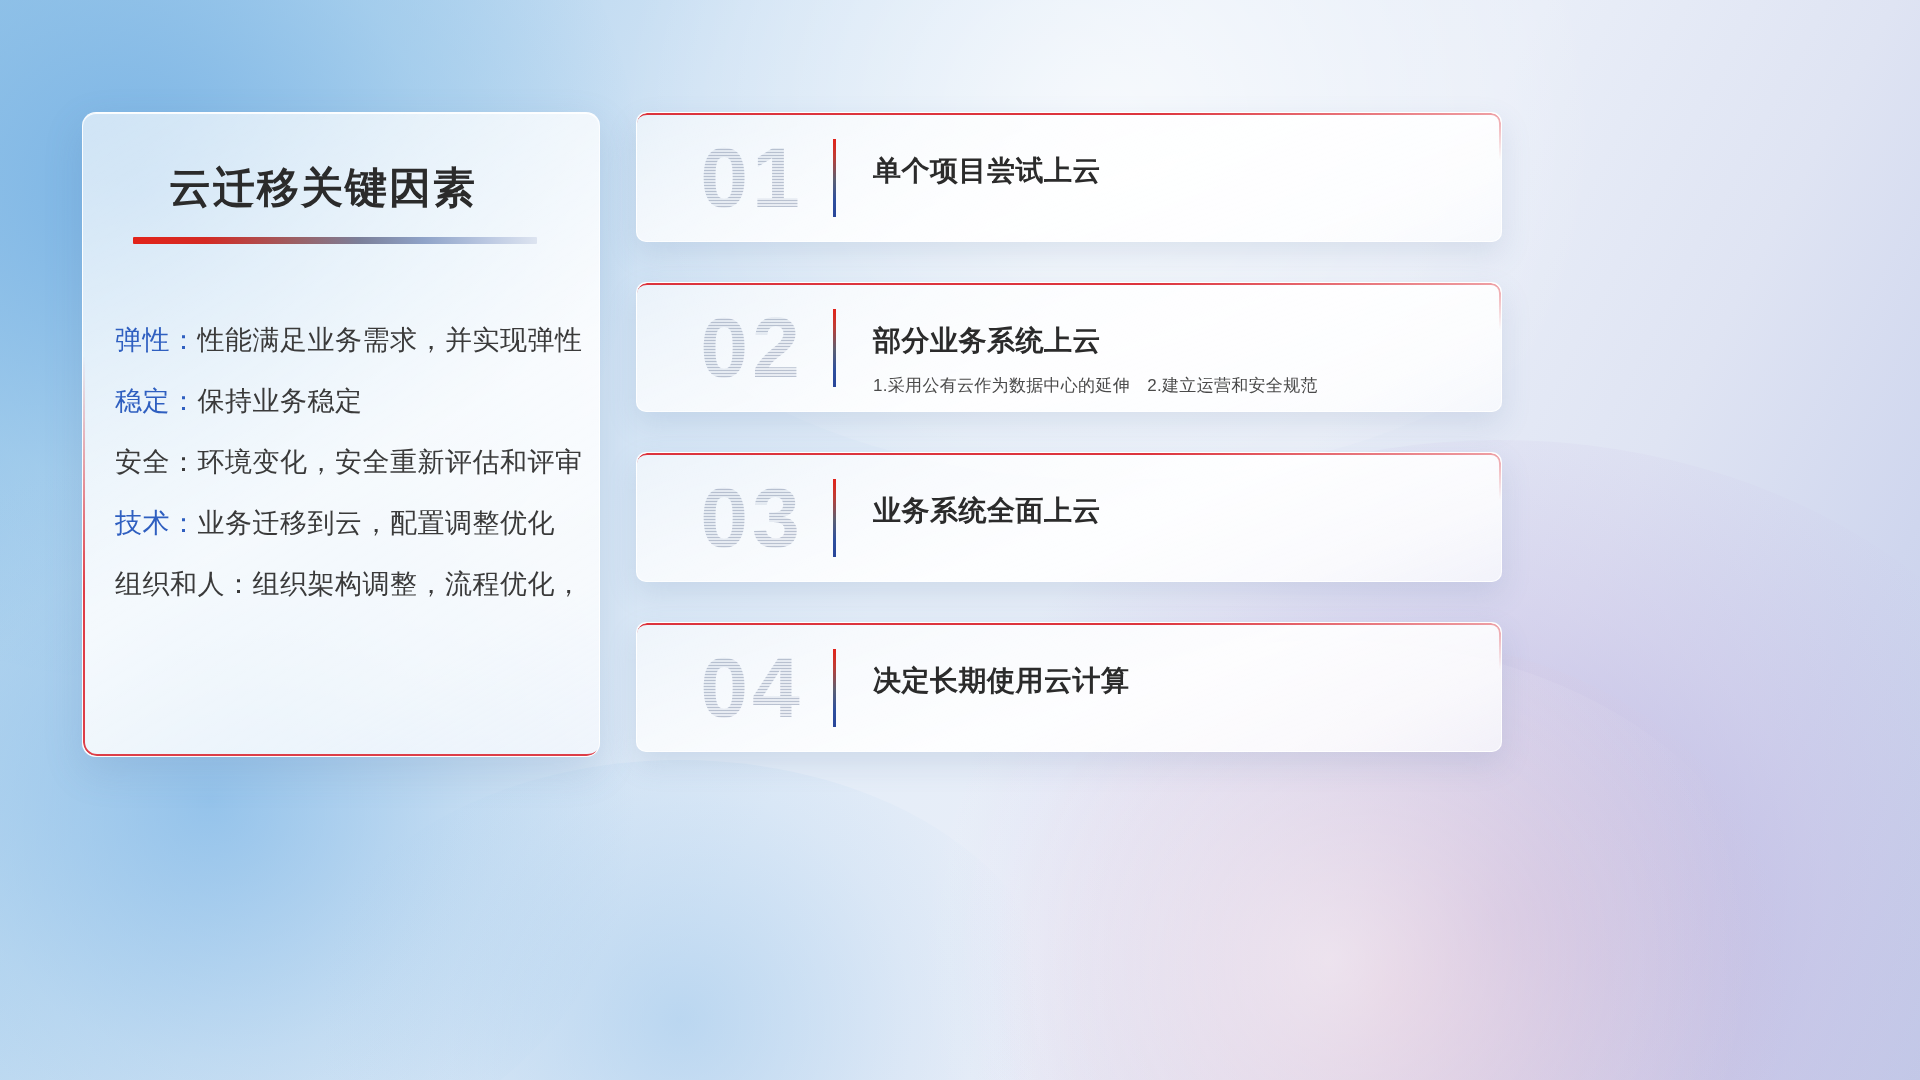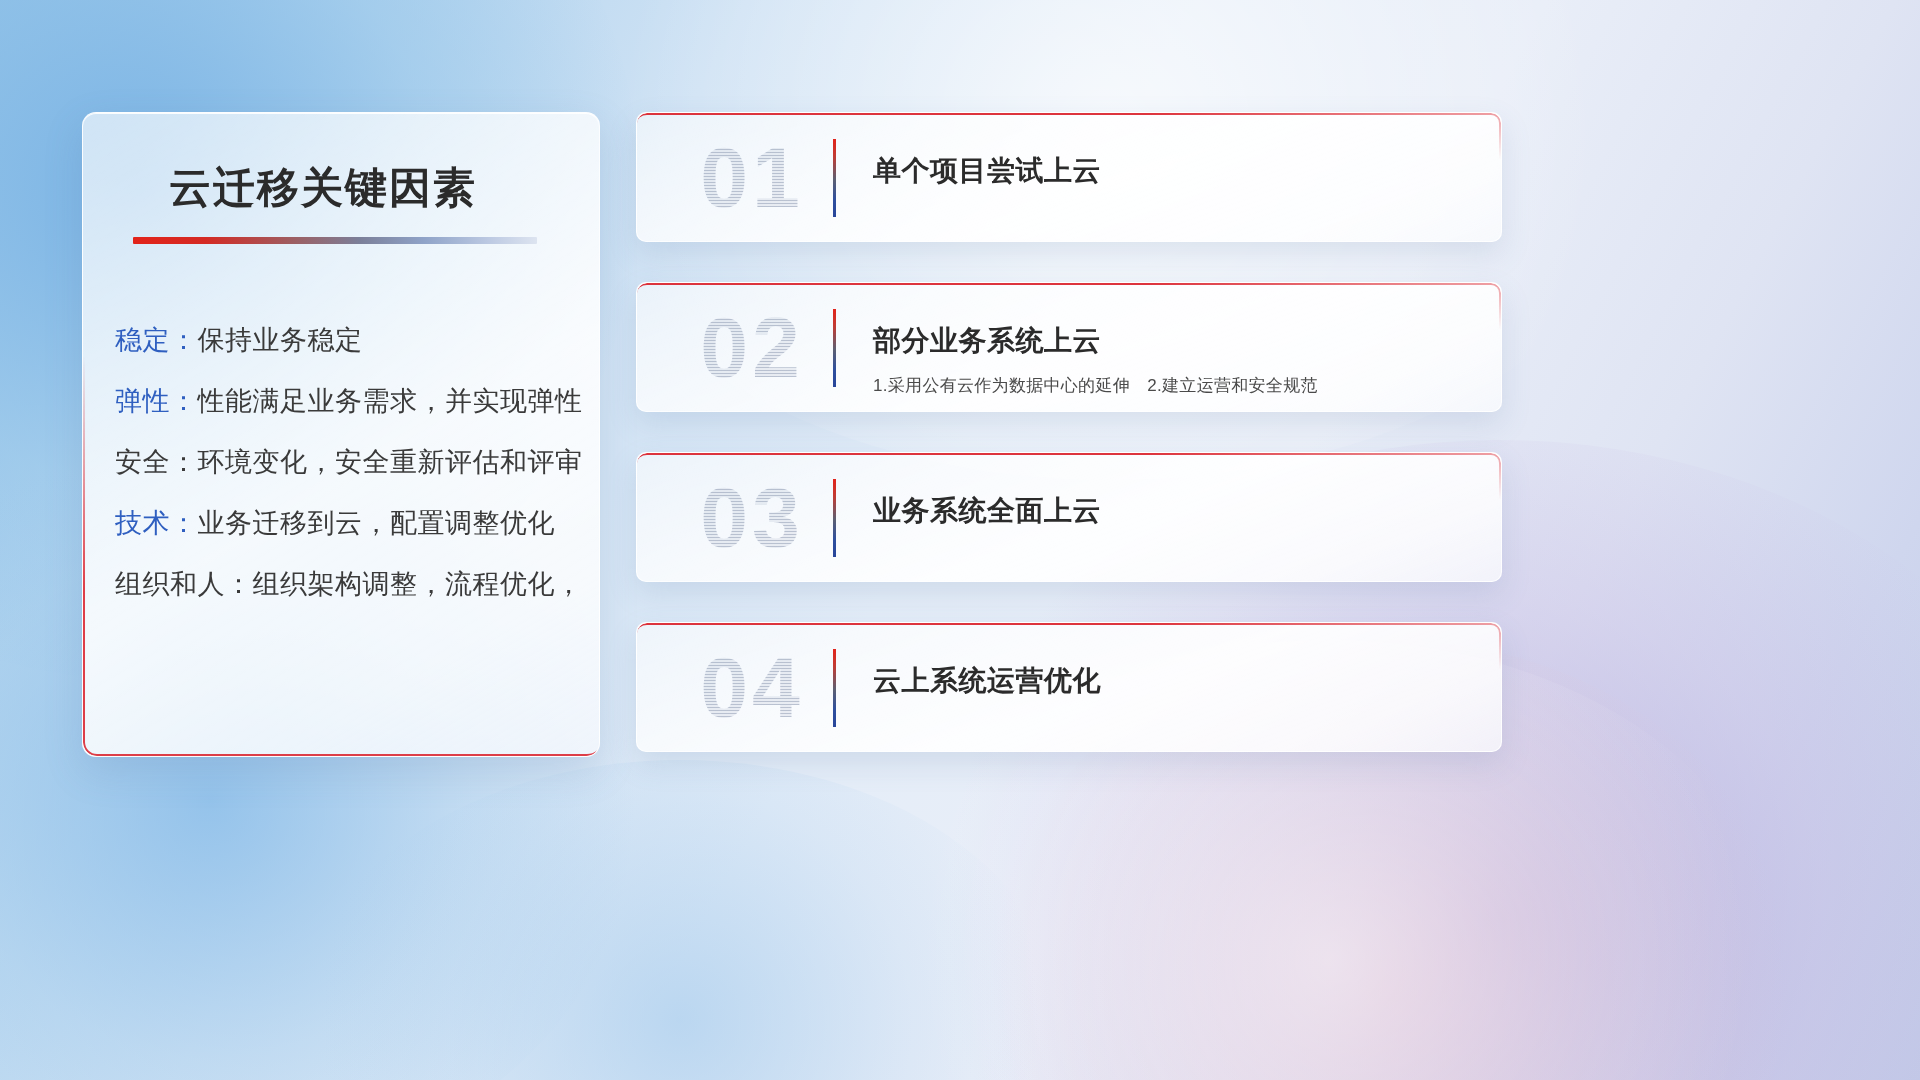--- a/index.html
+++ b/index.html
@@ -149,28 +149,28 @@
   <div class="glow g7"></div>
 </div>
 
 <div id="stage">
 
   <section id="left-card">
     <h1 id="left-title">云迁移关键因素</h1>
     <div id="title-rule"></div>
     <div id="factor-list">
         <div class="factor-row">
+          <span class="factor-label blue">弹性：</span>
+          <span class="factor-text">性能满足业务需求，并实现弹性</span>
+        </div>
+        <div class="factor-row">
           <span class="factor-label blue">稳定：</span>
           <span class="factor-text">保持业务稳定</span>
         </div>
         <div class="factor-row">
-          <span class="factor-label blue">弹性：</span>
-          <span class="factor-text">性能满足业务需求，并实现弹性</span>
-        </div>
-        <div class="factor-row">
           <span class="factor-label dark">安全：</span>
           <span class="factor-text">环境变化，安全重新评估和评审</span>
         </div>
         <div class="factor-row">
           <span class="factor-label blue">技术：</span>
           <span class="factor-text">业务迁移到云，配置调整优化</span>
         </div>
         <div class="factor-row">
           <span class="factor-label dark">组织和人：</span>
           <span class="factor-text">组织架构调整，流程优化，</span>
@@ -202,18 +202,18 @@
         <div class="step-divider"></div>
         <div class="step-body">
           <h2 class="step-title">业务系统全面上云</h2>
         </div>
       </article>
       <article class="step-card">
         <div class="step-num-shadow">04</div>
         <div class="step-num">04</div>
         <div class="step-divider"></div>
         <div class="step-body">
-          <h2 class="step-title">云上系统运营优化</h2>
+          <h2 class="step-title">决定长期使用云计算</h2>
         </div>
       </article>
     </section>
 
 </div>
 
 </body></html>

